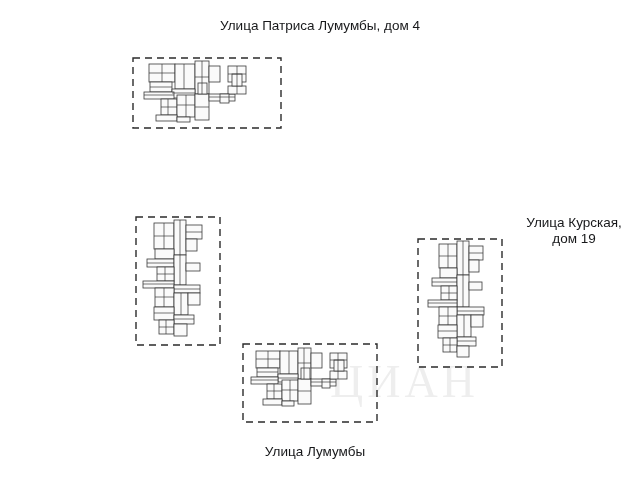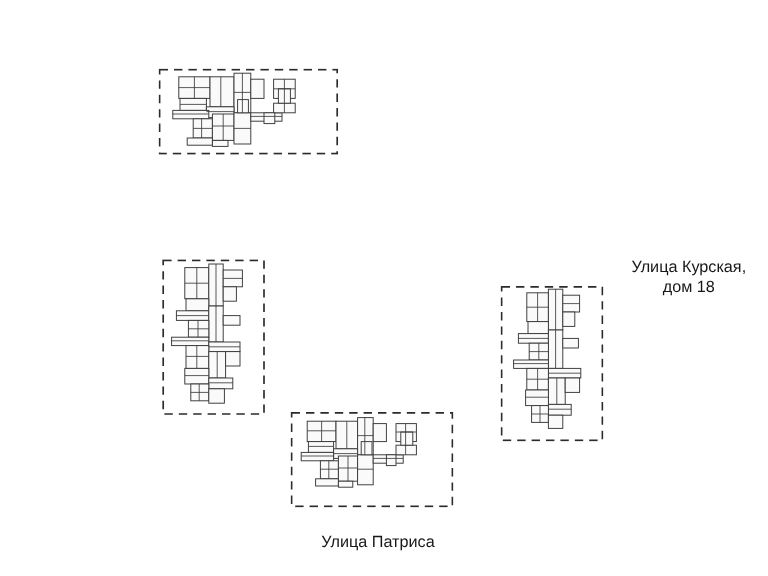--- a/index.html
+++ b/index.html
@@ -75,24 +75,26 @@
     user-select: none;
     pointer-events: none;
     white-space: nowrap;
   }
 </style>
 </head>
 <body>
 
 <div id="stage">
 
-
+  <div class="watermark">ЦИАН</div>
+
+  <div class="label" id="label-top">Улица Патриса Лумумбы, дом 4</div>
   <div class="label" id="label-right">Улица Курская,
-дом 18</div>
-  <div class="label" id="label-bottom">Улица Патриса</div>
+дом 19</div>
+  <div class="label" id="label-bottom">Улица Лумумбы</div>
 
   <div class="block" style="left:132px; top:57px;">
     <svg width="150" height="72" viewBox="0 0 150 72" xmlns="http://www.w3.org/2000/svg">
       <g fill="none" stroke="#2b2b2b" stroke-width="1.4" stroke-dasharray="7 5">
         <rect x="1" y="1" width="148" height="70"></rect>
       </g>
       <g fill="#fafafa" stroke="#3a3a3a" stroke-width="0.8">
         <rect x="17" y="7" width="26" height="18"></rect>
         <rect x="43" y="7" width="20" height="25"></rect>
         <rect x="63" y="4" width="14" height="33"></rect>

